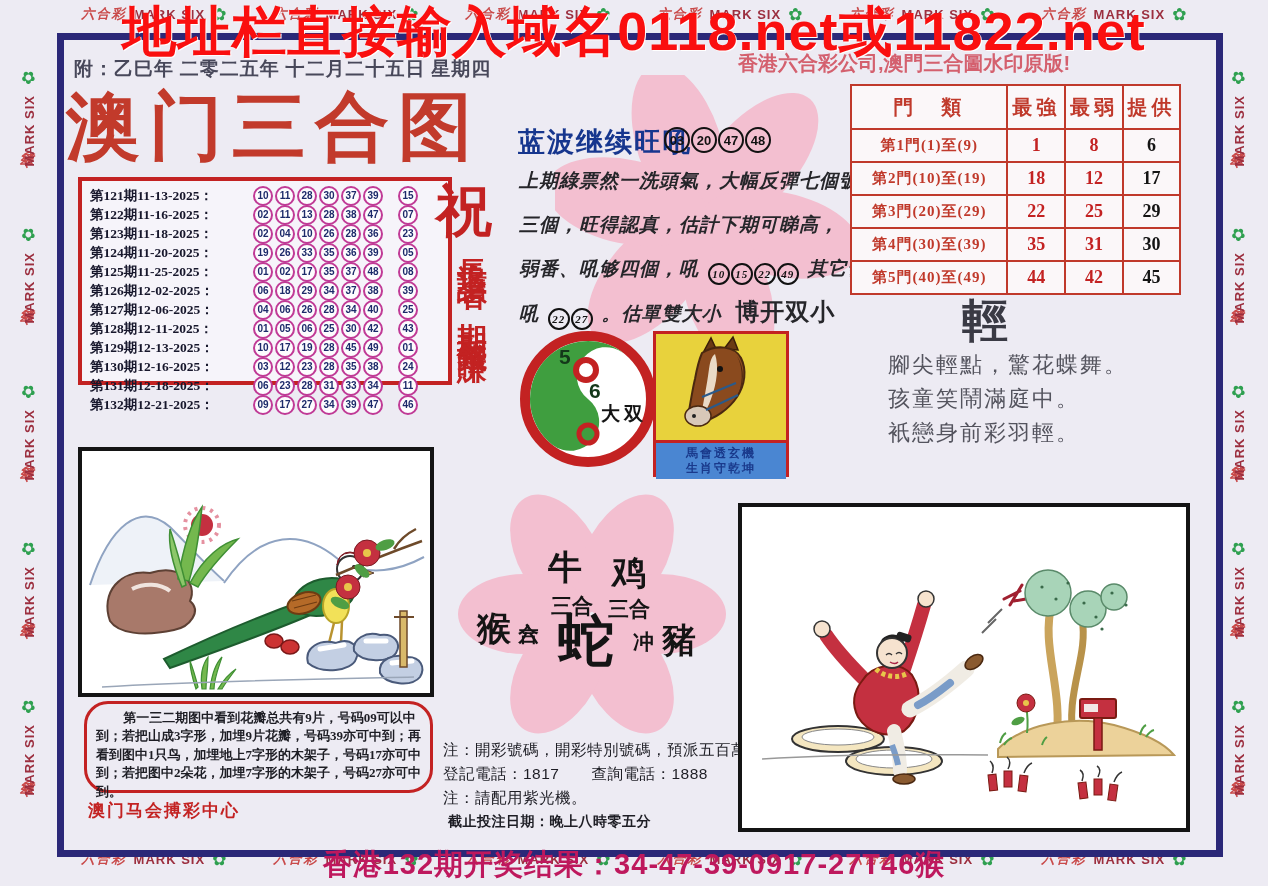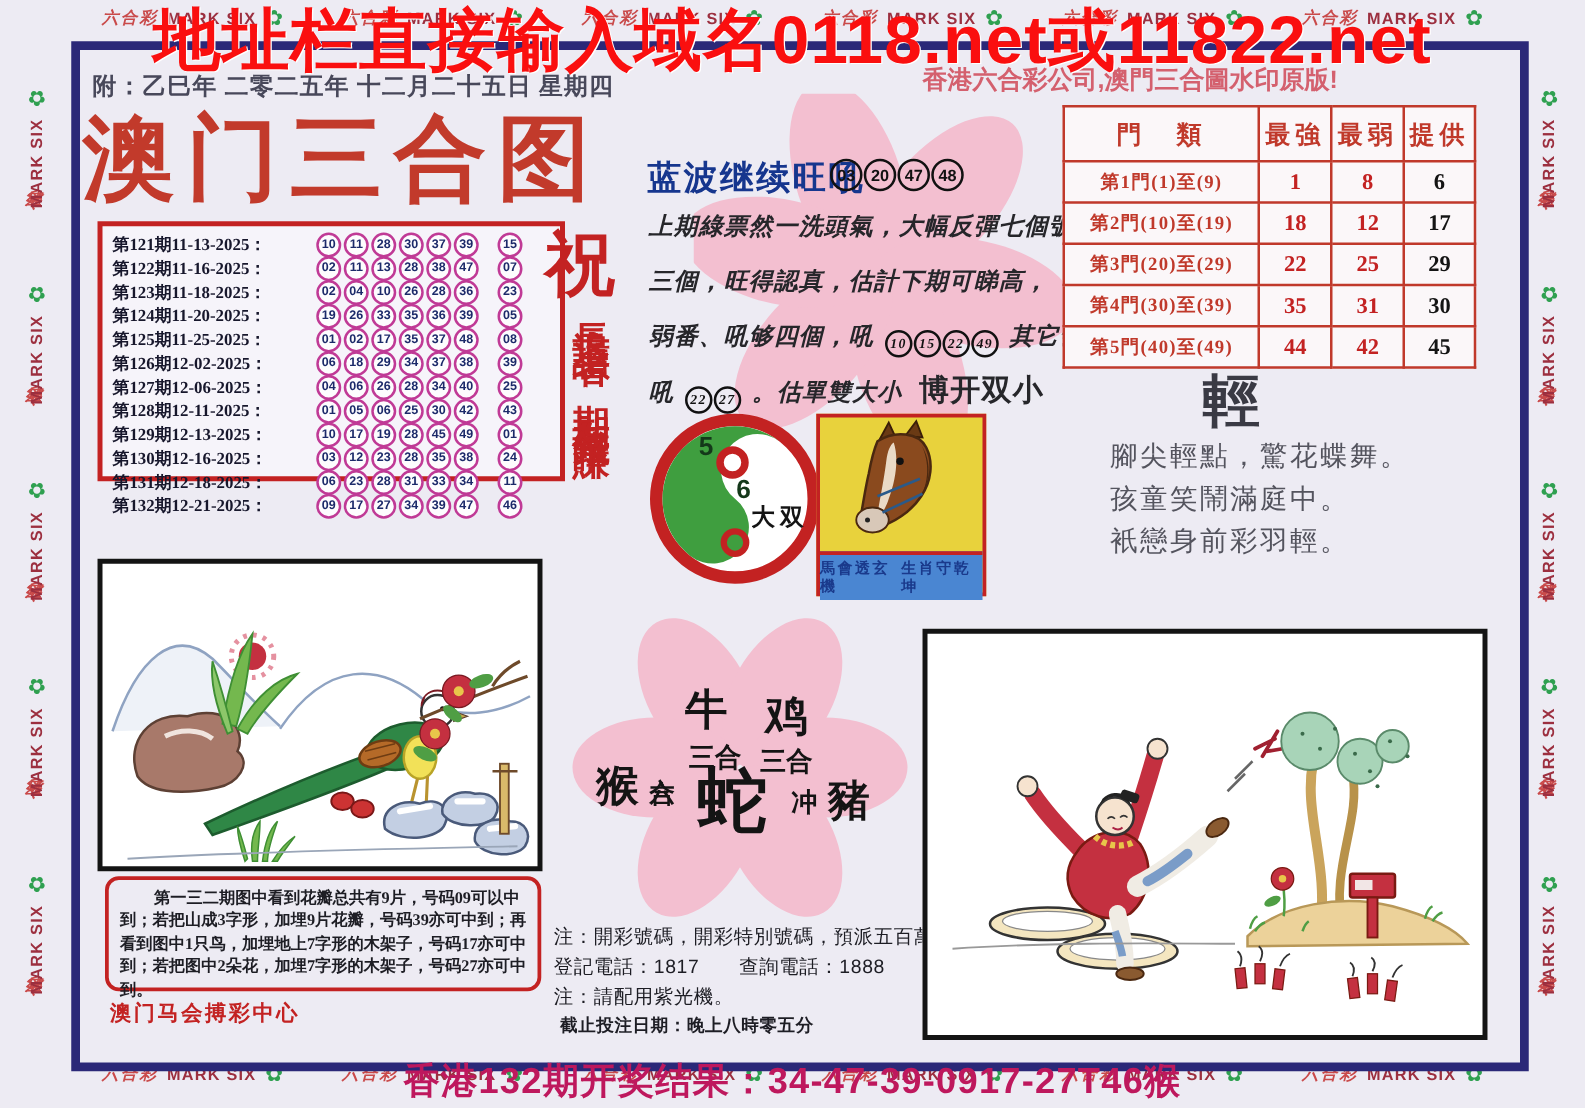--- a/index.html
+++ b/index.html
@@ -75,21 +75,21 @@
   .tips-line .inline-balls{display:inline-flex;gap:1px;vertical-align:-3px;margin:0 3px;}
   .tips-bold{font-style:normal;font-size:24px;font-weight:900;
              font-family:"Liberation Sans","DejaVu Sans",sans-serif;margin-left:8px;margin-top:46px;}
 
   
   .yinyang{position:absolute;left:517px;top:328px;z-index:6;}
   .horsecard{position:absolute;left:653px;top:331px;width:136px;height:146px;z-index:6;
              border:3px solid #c32222;box-sizing:border-box;background:#e8d23c;}
   .horsebody{width:100%;height:102px;}
   .horsecap{height:36px;background:#4a86d2;border-top:3px solid #c32222;
-            display:flex;flex-direction:row;align-items:center;justify-content:center;}
+            display:flex;flex-direction:column;align-items:center;justify-content:center;}
   .horsecap div{color:#1a3a8c;font-size:12px;font-weight:bold;line-height:15px;letter-spacing:2px;}
 
   
   table.gate{position:absolute;left:850px;top:84px;width:331px;z-index:6;
              border-collapse:collapse;background:#fbf7f9;}
   table.gate th,table.gate td{border:2.5px solid #c0392b;text-align:center;padding:0;}
   table.gate th{height:42px;color:#c0392b;font-size:20px;font-weight:bold;
                 font-family:"Liberation Serif","DejaVu Serif",serif;letter-spacing:4px;}
   table.gate td{height:31px;}
   td.g-label{color:#c0392b;font-size:15px;font-weight:bold;text-align:left;padding-left:12px;
@@ -112,21 +112,21 @@
   .zo-center{font-size:56px;}
   .zo-rel{font-size:21px;}
   .zo-vert{writing-mode:vertical-rl;font-size:20px;letter-spacing:2px;}
 
   
   .picframe{position:absolute;z-index:6;border:4px solid #141414;background:#ffffff;
             box-sizing:border-box;}
 
   
   .hintbox{position:absolute;left:84px;top:701px;width:349px;height:92px;z-index:6;
-           border:3px solid #c32222;border-radius:11px;box-sizing:border-box;
+           border:3px solid #c32222;border-radius:24px;box-sizing:border-box;
            padding:5px 9px;color:#1d1d24;font-size:13px;font-weight:bold;line-height:1.42;
            font-family:"Liberation Serif","DejaVu Serif",serif;text-indent:2.1em;}
   .footer-left{position:absolute;left:88px;top:799px;z-index:6;color:#c32222;font-size:17px;
                font-weight:bold;letter-spacing:2px;
                font-family:"Liberation Serif","DejaVu Serif",serif;}
 
   
   .notes{position:absolute;left:443px;top:738px;z-index:6;}
   .note-line{color:#1d1d24;font-size:15.5px;line-height:24px;letter-spacing:0.5px;}
   .note-line:last-child{font-family:"Liberation Serif","DejaVu Serif",serif;font-weight:bold;

